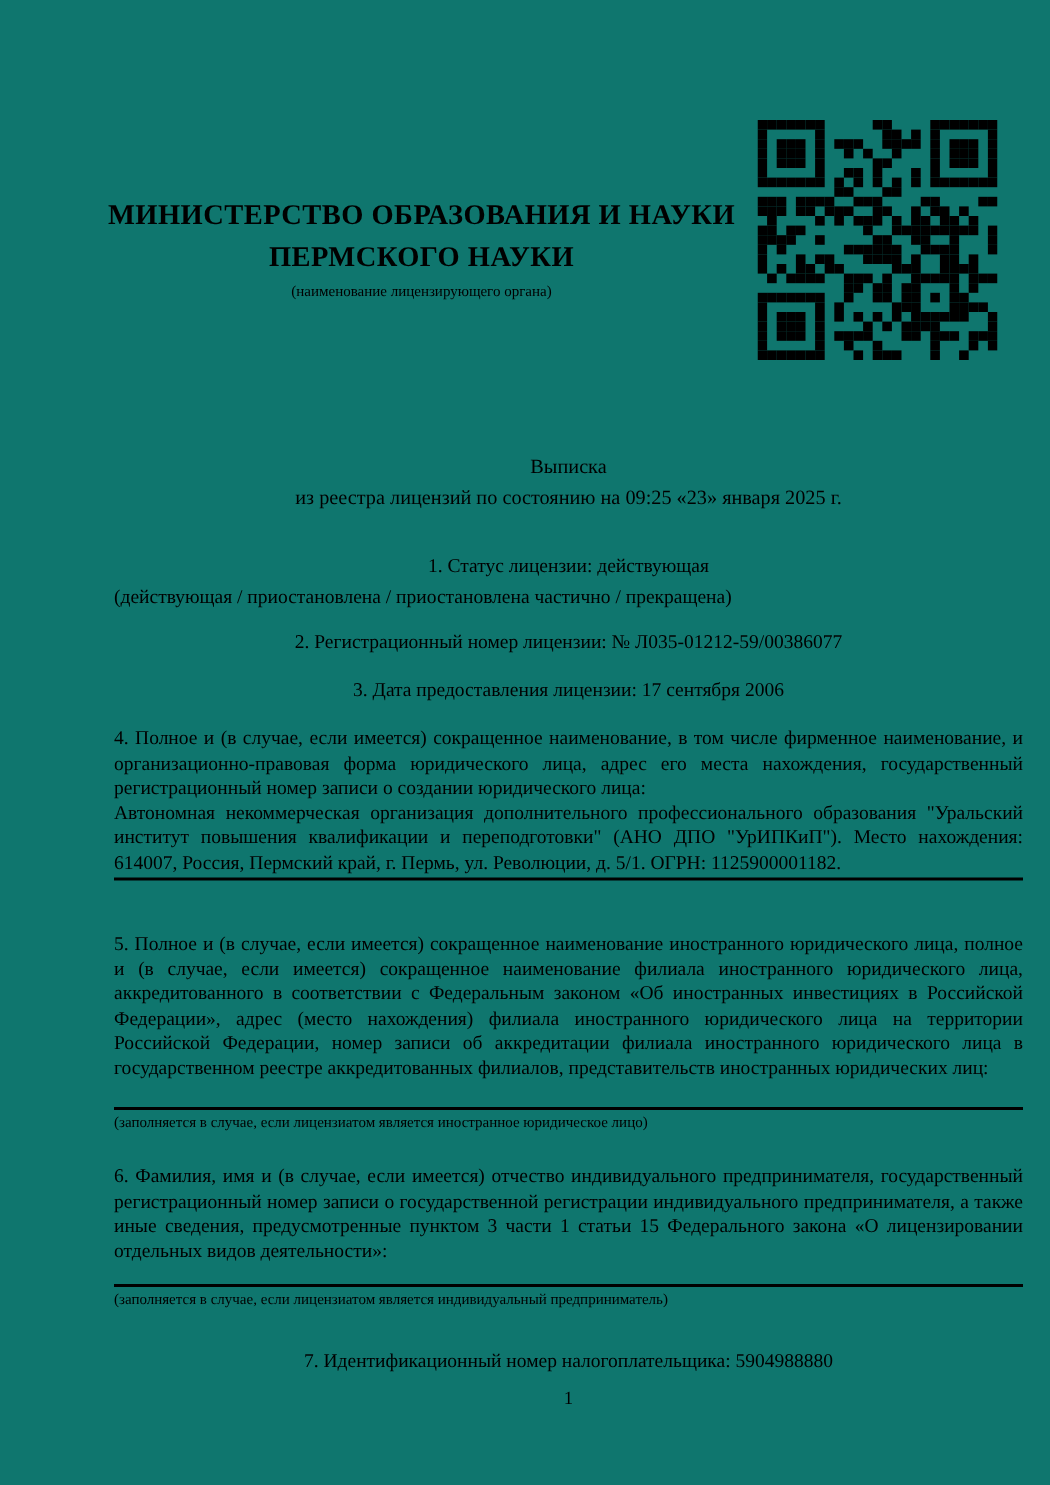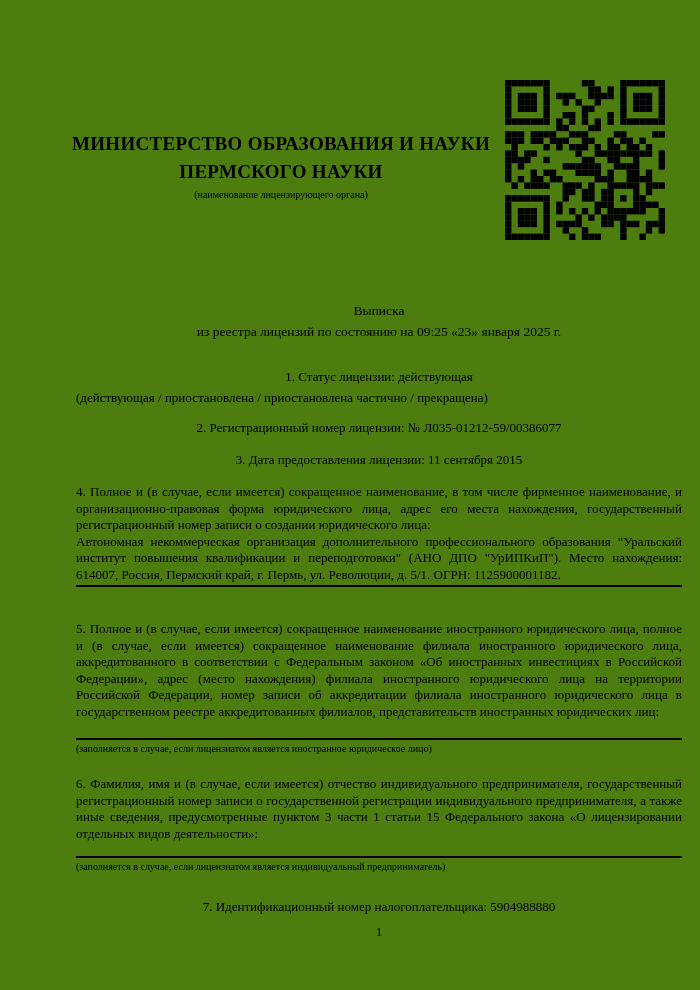--- a/index.html
+++ b/index.html
@@ -1,21 +1,21 @@
 <!DOCTYPE html>
 <html><head>
 <meta charset="utf-8">
 <style>
   html,body{margin:0;padding:0;}
   body{
     width:700px;height:990px;background:#ffffff;color:#000000;
     font-family:"Liberation Serif", serif;
     -webkit-font-smoothing:antialiased;
   }
-  .page{position:relative;width:700px;height:990px;background:#4d7c0f;overflow:hidden;}
+  .page{position:relative;width:700px;height:990px;background:#0f766e;overflow:hidden;}
 
   .qr{position:absolute;left:505px;top:80px;width:160px;height:160px;}
 
   .header{position:absolute;left:56px;top:130px;width:450px;text-align:center;}
   .ministry-name{font-weight:bold;font-size:19px;line-height:28px;letter-spacing:.3px;}
   .caption{font-size:10px;line-height:12px;color:#000;}
   .header .caption{margin-top:3px;}
 
   .blk{position:absolute;left:76px;width:606px;font-size:13px;line-height:16.5px;}
 
@@ -373,21 +373,21 @@
   <div class="blk vypiska">
     <div>Выписка</div>
     <div>из реестра лицензий по состоянию на 09:25 «23» января 2025 г.</div>
   </div>
 
   <div class="blk i1 item-line">1. Статус лицензии: действующая</div>
   <div class="blk n1 caption note">(действующая / приостановлена / приостановлена частично / прекращена)</div>
 
   <div class="blk i2 item-line">2. Регистрационный номер лицензии: № Л035-01212-59/00386077</div>
 
-  <div class="blk i3 item-line">3. Дата предоставления лицензии: 11 сентября 2015</div>
+  <div class="blk i3 item-line">3. Дата предоставления лицензии: 17 сентября 2006</div>
 
   <div class="blk i4">
     <p class="just">4. Полное и (в случае, если имеется) сокращенное наименование, в том числе фирменное наименование, и организационно-правовая форма юридического лица, адрес его места нахождения, государственный регистрационный номер записи о создании юридического лица:</p>
     <p class="just">Автономная некоммерческая организация дополнительного профессионального образования "Уральский институт повышения квалификации и переподготовки" (АНО ДПО "УрИПКиП"). Место нахождения: 614007, Россия, Пермский край, г. Пермь, ул. Революции, д. 5/1. ОГРН: 1125900001182.</p>
     <div class="fill-line"></div>
   </div>
 
   <div class="blk i5">
     <p class="just">5. Полное и (в случае, если имеется) сокращенное наименование иностранного юридического лица, полное и (в случае, если имеется) сокращенное наименование филиала иностранного юридического лица, аккредитованного в соответствии с Федеральным законом «Об иностранных инвестициях в Российской Федерации», адрес (место нахождения) филиала иностранного юридического лица на территории Российской Федерации, номер записи об аккредитации филиала иностранного юридического лица в государственном реестре аккредитованных филиалов, представительств иностранных юридических лиц:</p>
     <div class="fill-line"></div>

